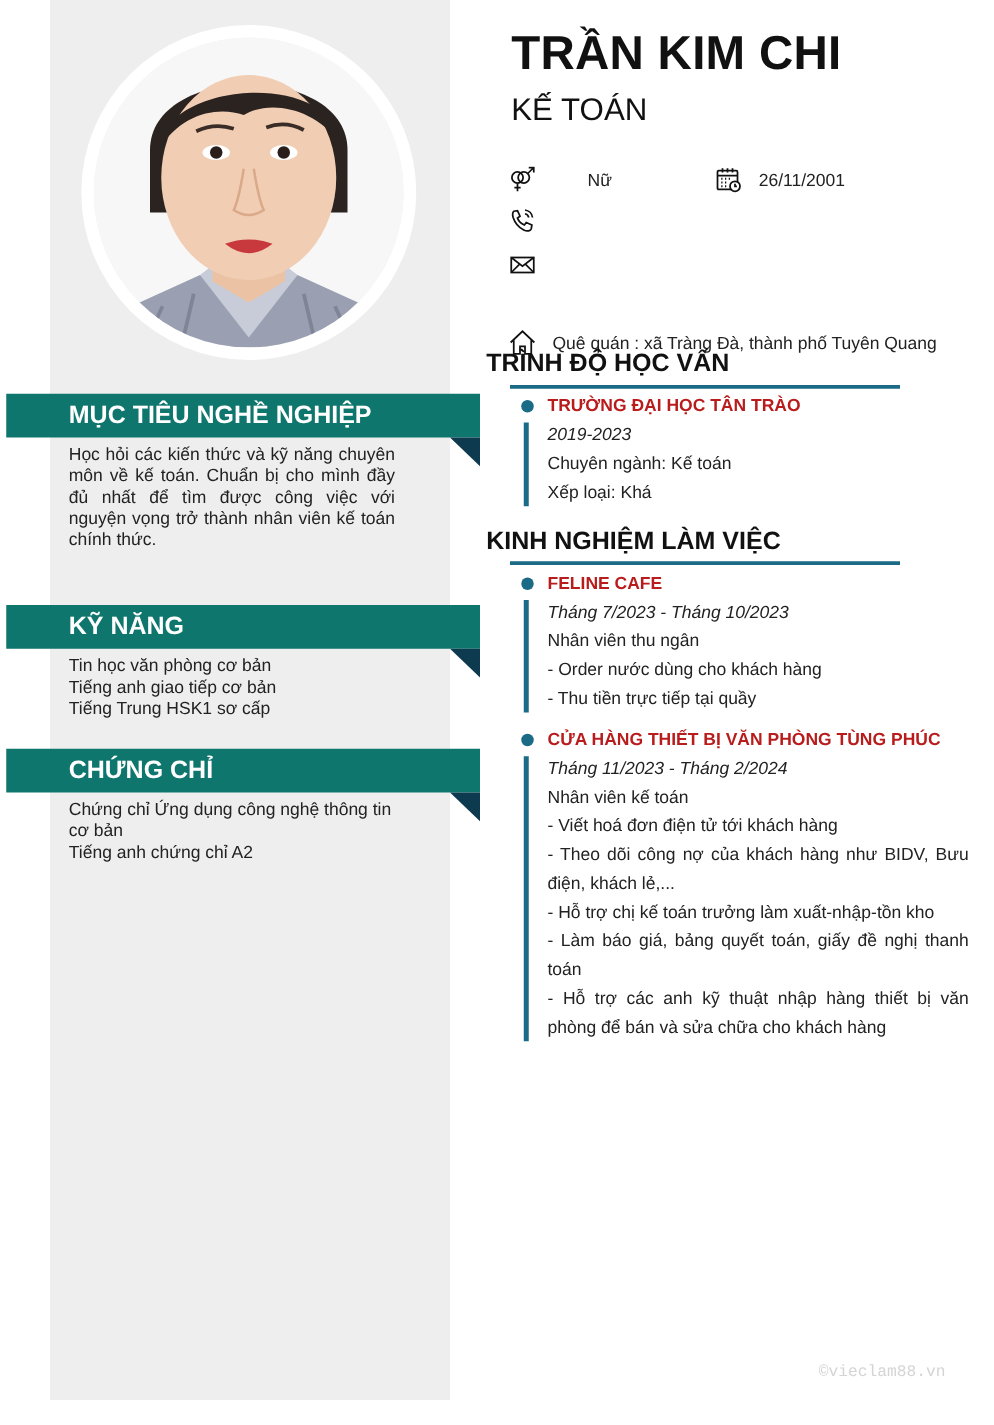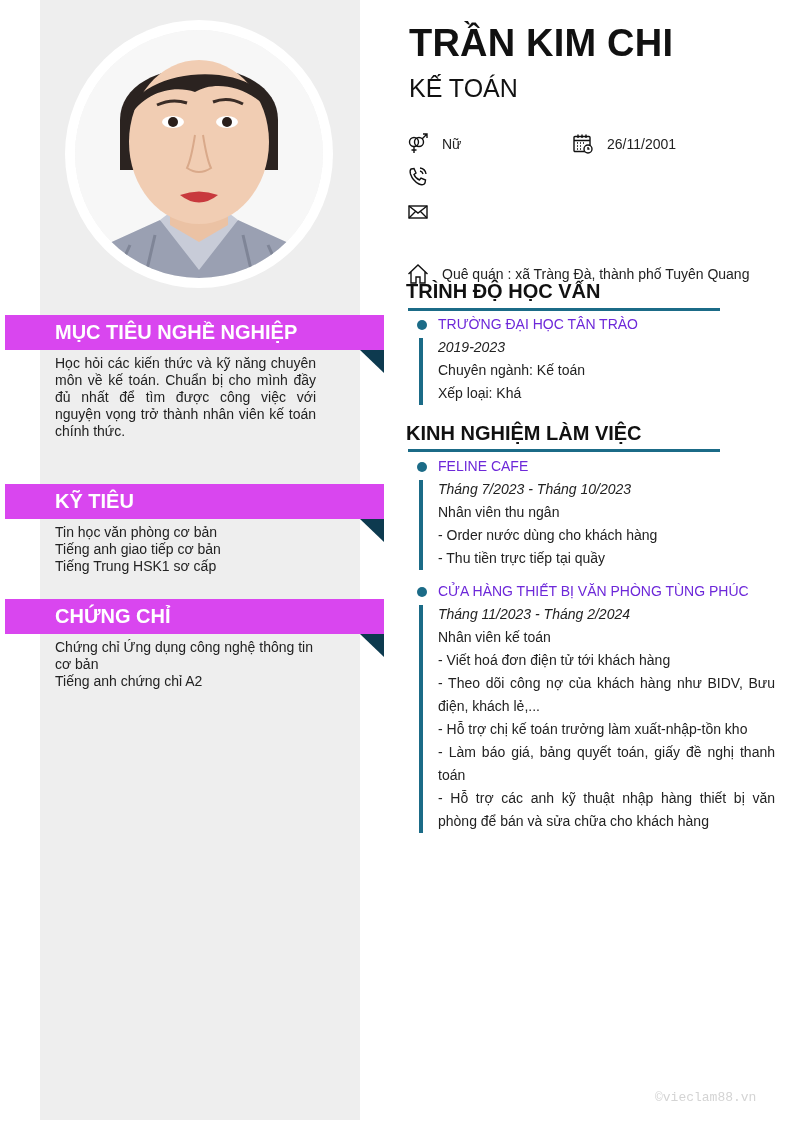--- a/index.html
+++ b/index.html
@@ -4,40 +4,40 @@
   <style>
     * { box-sizing: border-box; margin: 0; padding: 0; }
     html, body { width: 795px; height: 1140px; background: #ffffff; overflow: hidden; }
     body { position: relative; font-family: "Liberation Sans", "DejaVu Sans", sans-serif; color: #222; }
 
     .sidebar { position: absolute; left: 40px; top: 0; width: 320px; height: 1120px; background: #eeeeee; }
 
     .avatar-ring { position: absolute; left: 65px; top: 20px; width: 268px; height: 268px; border-radius: 50%; background: #ffffff; }
     .avatar { position: absolute; left: 75px; top: 30px; width: 248px; height: 248px; border-radius: 50%; overflow: hidden; background: #f4f4f4; }
 
-    .ribbon { position: absolute; left: 5px; width: 379px; height: 35px; background: #d946ef; color: #fff; font-weight: bold; font-size: 20px; line-height: 35px; padding-left: 50px; }
+    .ribbon { position: absolute; left: 5px; width: 379px; height: 35px; background: #0f766e; color: #fff; font-weight: bold; font-size: 20px; line-height: 35px; padding-left: 50px; }
     .ribbon-fold { position: absolute; left: 360px; width: 0; height: 0; border-top: 23px solid #0d3a4f; border-left: 24px solid transparent; }
 
     .side-text { position: absolute; left: 55px; width: 261px; font-size: 14px; line-height: 17px; color: #222; }
     .side-text.justify { text-align: justify; }
 
     .name { position: absolute; left: 409px; top: 22px; font-size: 38px; font-weight: bold; color: #111; letter-spacing: 0.2px; }
     .role { position: absolute; left: 409px; top: 74px; font-size: 25px; color: #111; text-align: right; }
 
     .info-row { position: absolute; font-size: 14px; color: #222; display: flex; align-items: center; }
     .info-row .icon { width: 22px; height: 22px; margin-right: 13px; display: inline-flex; align-items: center; justify-content: center; }
 
-    .sec-title { position: absolute; left: 406px; font-size: 20px; font-weight: bold; color: #111; }
+    .sec-title { position: absolute; left: 389px; font-size: 20px; font-weight: bold; color: #111; }
     .sec-underline { position: absolute; left: 408px; width: 312px; height: 3px; background: #1b6b87; }
 
     .tl-dot { position: absolute; left: 417px; width: 10px; height: 10px; border-radius: 50%; background: #1b6b87; }
     .tl-bar { position: absolute; left: 419px; width: 4px; background: #1b6b87; }
 
     .tl-block { position: absolute; left: 438px; width: 337px; font-size: 14px; line-height: 23px; color: #222; }
-    .tl-block .org { font-weight: normal; color: #6d28d9; }
+    .tl-block .org { font-weight: bold; color: #b91c1c; }
     .tl-block .period { font-style: italic; }
     .tl-block .line { text-align: justify; }
 
     .watermark { position: absolute; left: 655px; top: 1090px; font-family: "Liberation Mono", "DejaVu Sans Mono", monospace; font-size: 13px; color: #d4d4d4; }
   </style>
 </head>
 <body>
 
 <div class="sidebar"></div>
 
@@ -69,39 +69,39 @@
     <path d="M120 105 Q116 130 112 138 Q124 146 136 138 Q132 130 128 105" stroke="#d9a98a" stroke-width="2" fill="none"></path>
 
     <path d="M105 165 Q124 158 143 165 Q124 180 105 165 Z" fill="#c8393d"></path>
   </svg>
 </div>
 
 <div class="ribbon" style="top:315px;">MỤC TIÊU NGHỀ NGHIỆP</div>
 <div class="ribbon-fold" style="top:350px;"></div>
 <div class="side-text justify" style="top:355px;">Học hỏi các kiến thức và kỹ năng chuyên môn về kế toán. Chuẩn bị cho mình đầy đủ nhất để tìm được công việc với nguyện vọng trở thành nhân viên kế toán chính thức.</div>
 
-<div class="ribbon" style="top:484px;">KỸ TIÊU</div>
+<div class="ribbon" style="top:484px;">KỸ NĂNG</div>
 <div class="ribbon-fold" style="top:519px;"></div>
 <div class="side-text" style="top:524px;">
   <div>Tin học văn phòng cơ bản</div>
   <div>Tiếng anh giao tiếp cơ bản</div>
   <div>Tiếng Trung HSK1 sơ cấp</div>
 </div>
 
 <div class="ribbon" style="top:599px;">CHỨNG CHỈ</div>
 <div class="ribbon-fold" style="top:634px;"></div>
 <div class="side-text" style="top:639px;">
   <div>Chứng chỉ Ứng dụng công nghệ thông tin cơ bản</div>
   <div>Tiếng anh chứng chỉ A2</div>
 </div>
 
 <div class="name">TRẦN KIM CHI</div>
 <div class="role">KẾ TOÁN</div>
 
-<div class="info-row" style="left:407px; top:133px;">
+<div class="info-row" style="left:407px; top:133px;gap:28px;">
   <span class="icon">
     <svg width="22" height="22" viewBox="0 0 22 22" fill="none" stroke="#111" stroke-width="1.4">
       <circle cx="7" cy="9" r="4.5"></circle>
         <circle cx="12" cy="9" r="4.5"></circle>
       <path d="M7 13.5 V20 M4.5 17 H9.5"></path>
         <path d="M15 6 L20 1 M16 1 H20 V5"></path>
     </svg>
   </span>
   <span>Nữ</span>
 </div>

